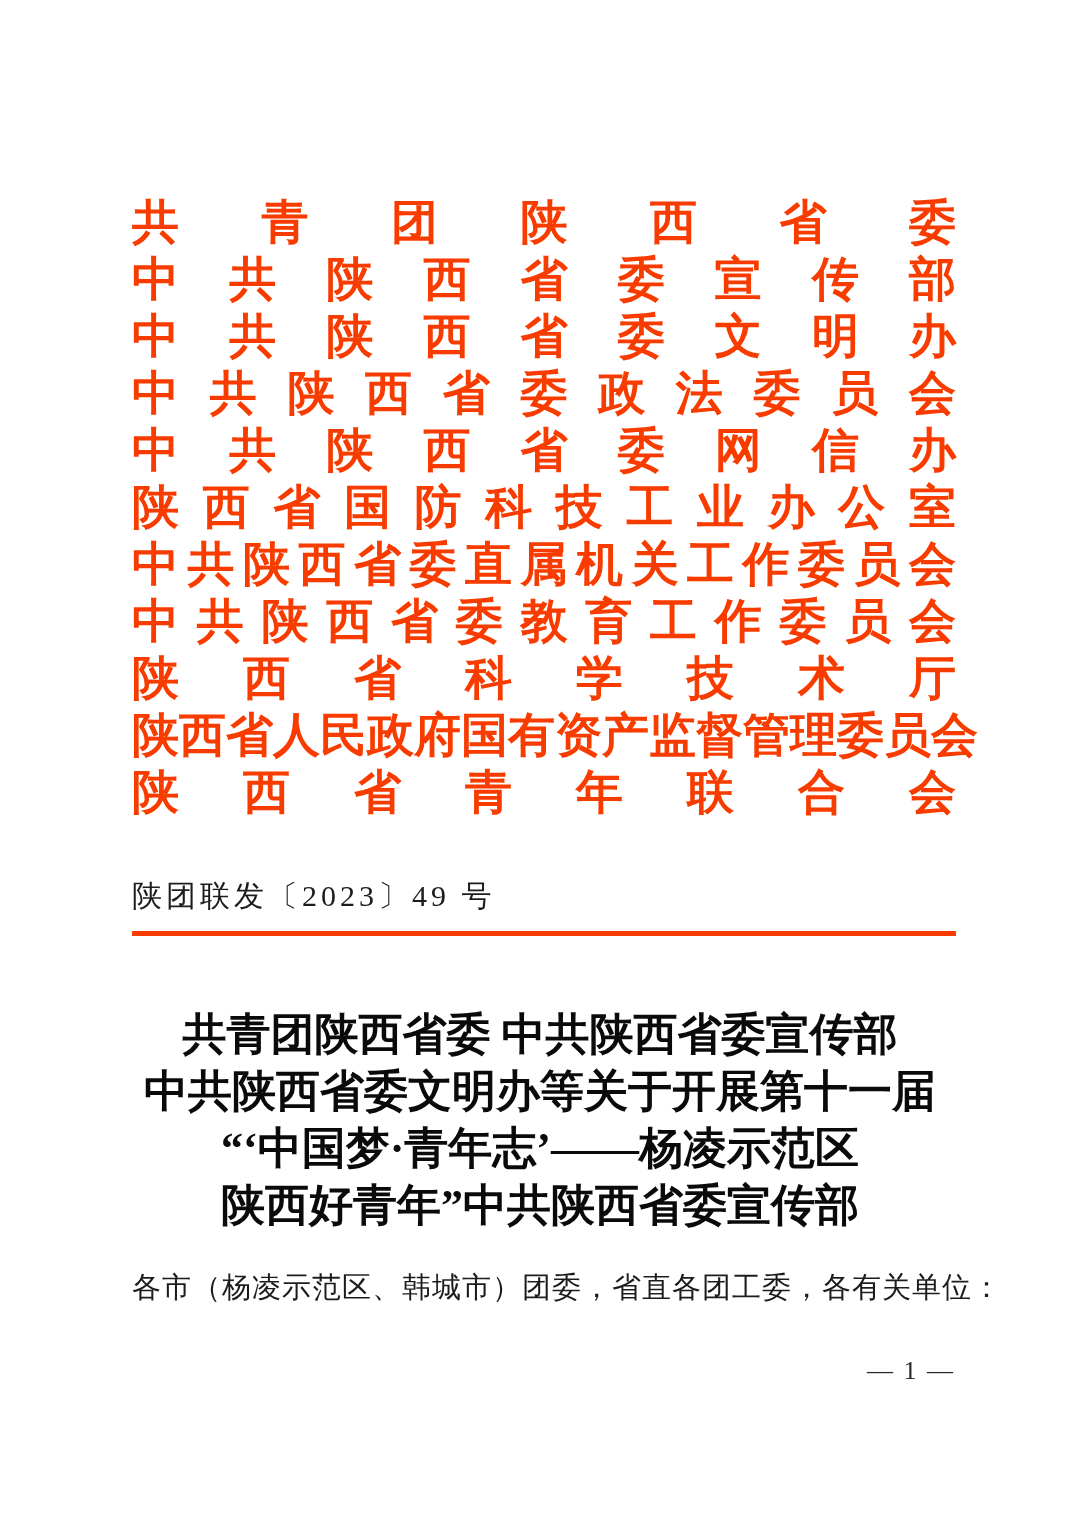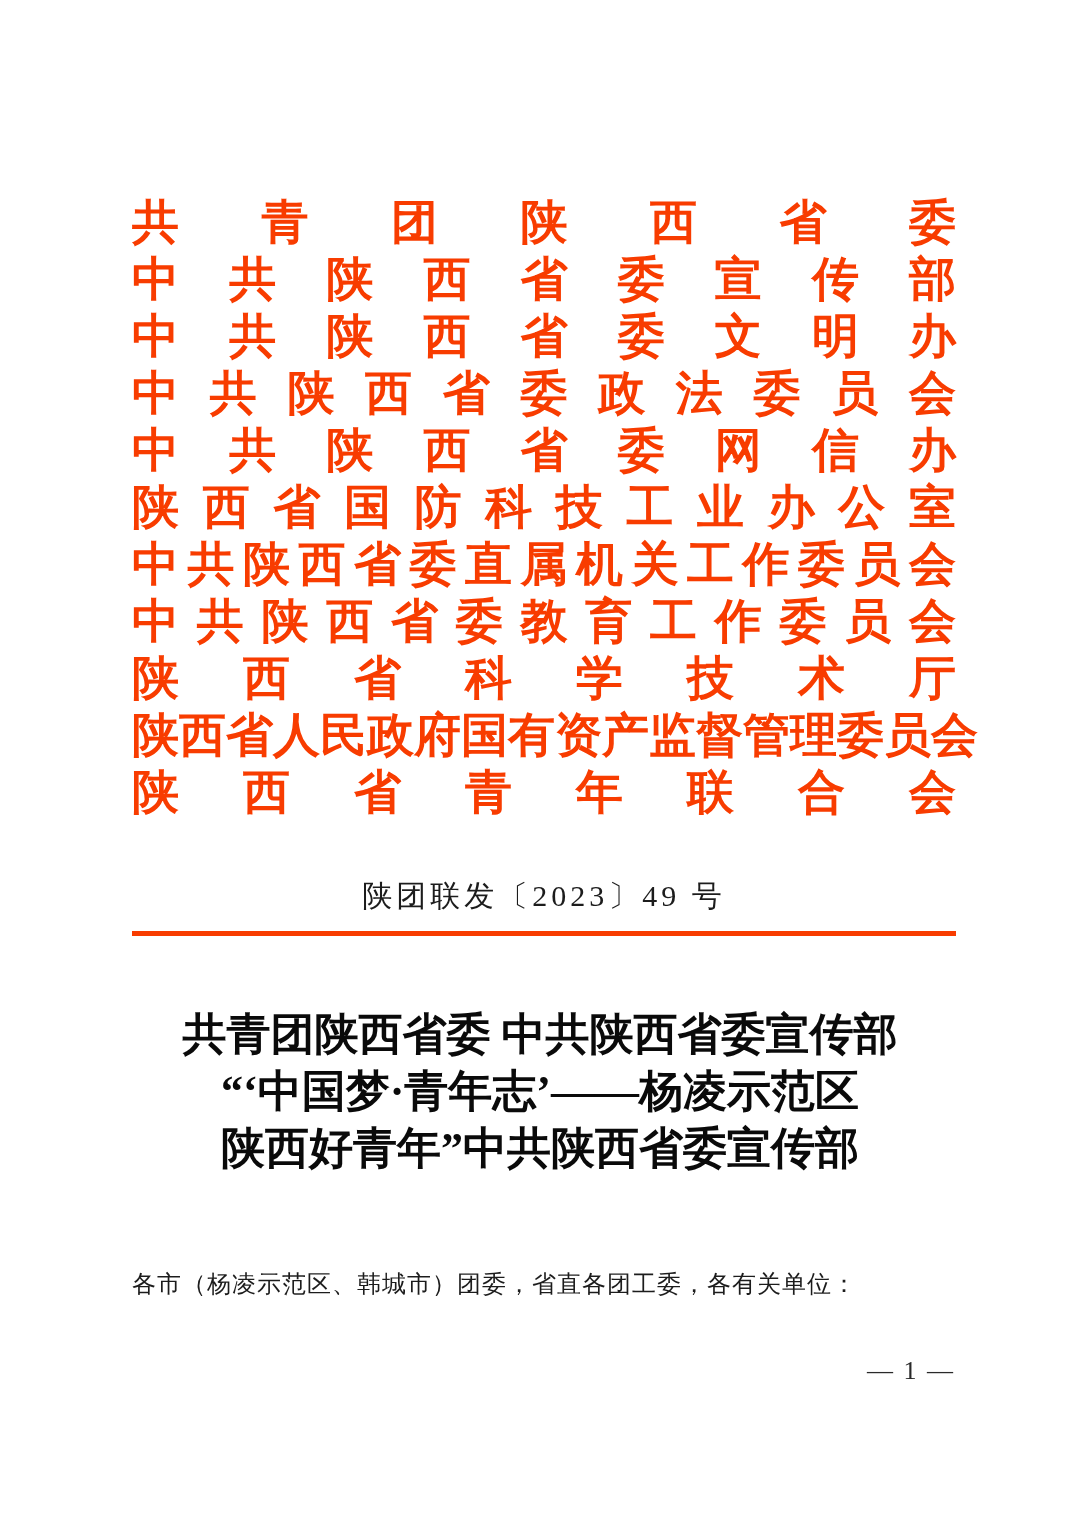--- a/index.html
+++ b/index.html
@@ -28,21 +28,20 @@
     font-weight: 700;
     color: #f83c00;
     white-space: nowrap;
   }
   
   .doc-number {
     position: absolute;
     top: 876px;
     left: 132px;
     width: 824px;
-    text-align: center;
     font-size: 30px;
     letter-spacing: 4px;
     color: #1c1c1c;
   }
   
   .red-divider {
     position: absolute;
     top: 931px;
     left: 132px;
     width: 824px;
@@ -60,21 +59,21 @@
     line-height: 57px;
     font-weight: 700;
     color: #0a0a0a;
   }
   
   .salutation {
     position: absolute;
     top: 1268px;
     left: 132px;
     width: 824px;
-    font-size: 24px;
+    font-size: 29px;
     letter-spacing: 1px;
     color: #1c1c1c;
     white-space: nowrap;
   }
   
   .page-number {
     position: absolute;
     top: 1356px;
     right: 125px;
     font-size: 26px;
@@ -230,20 +229,21 @@
         <span>会</span>
       </div>
   </div>
 
   <div class="doc-number">陕团联发〔2023〕49 号</div>
 
   <div class="red-divider"></div>
 
   <div class="doc-title">
     <div>共青团陕西省委 中共陕西省委宣传部</div>
+    <div>中共陕西省委文明办等关于开展第十一届</div>
     <div>“‘中国梦·青年志’——杨凌示范区</div>
     <div>陕西好青年”中共陕西省委宣传部</div>
   </div>
 
   <div class="salutation">各市（杨凌示范区、韩城市）团委，省直各团工委，各有关单位：</div>
 
   <div class="page-number">— 1 —</div>
 
 </div>
 

